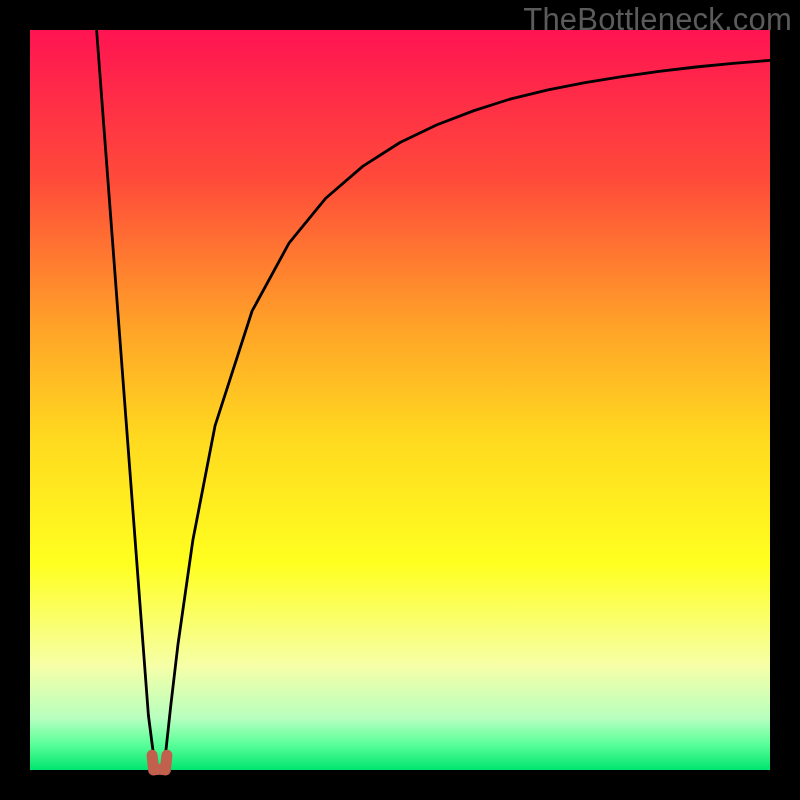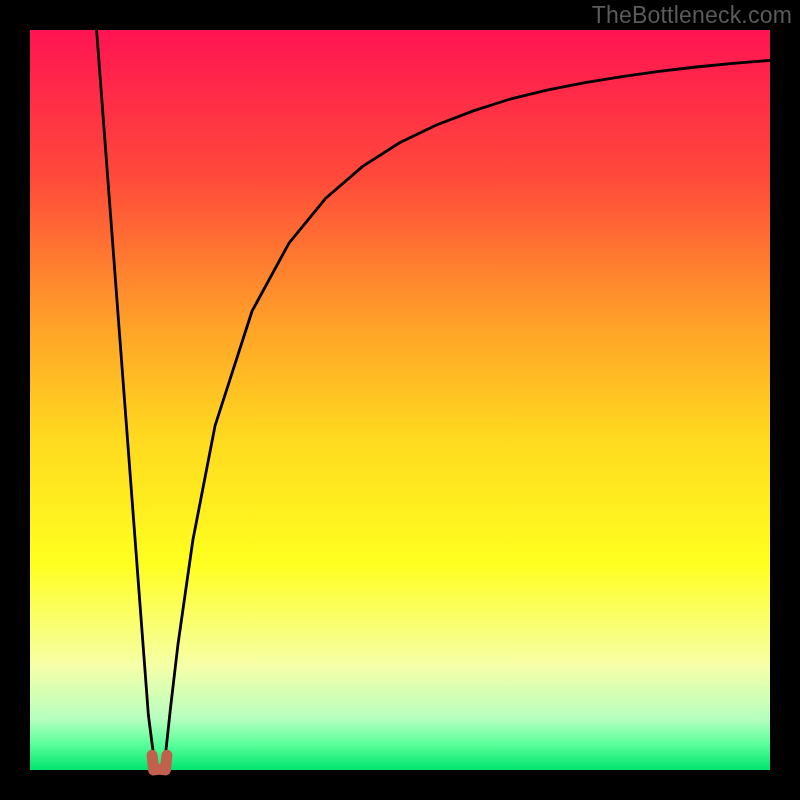--- a/index.html
+++ b/index.html
@@ -19,21 +19,21 @@
   svg {
     position: absolute;
     left: 0;
     top: 0;
   }
   .watermark {
     position: absolute;
     top: 2px;
     right: 8px;
     font-family: Arial, Helvetica, sans-serif;
-    font-size: 23px;
+    font-size: 31px;
     color: #5b5b5b;
     font-weight: 400;
     letter-spacing: 0.2px;
   }
 </style>
 </head>
 <body>
 
 <div class="stage">
   <svg id="chart-svg" width="800" height="800" viewBox="0 0 800 800">

